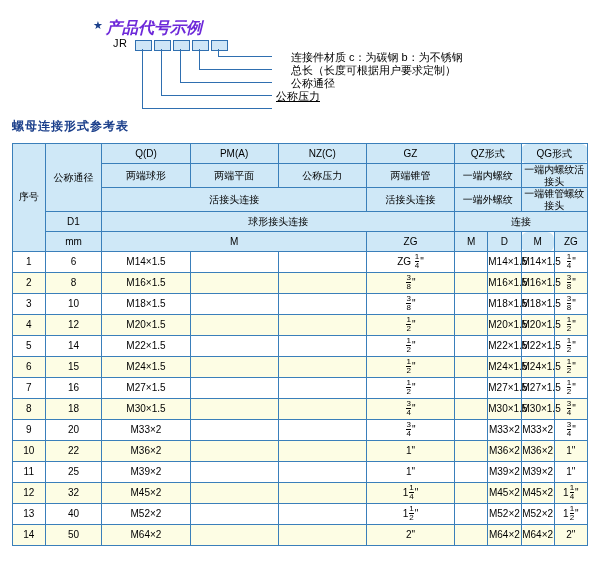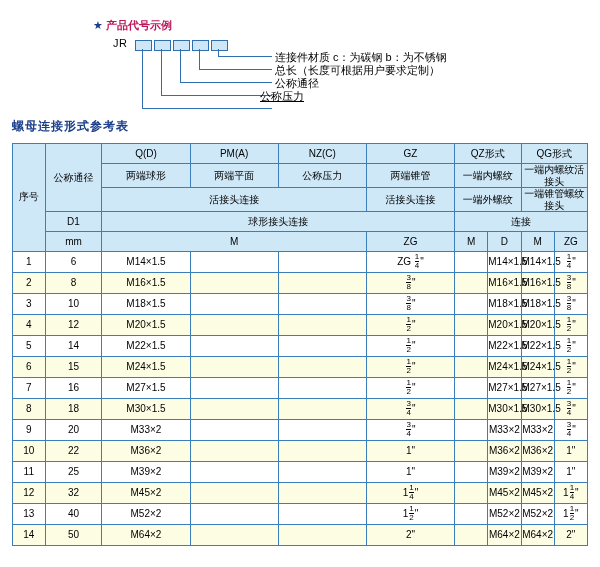--- a/index.html
+++ b/index.html
@@ -18,24 +18,25 @@
 
   
   .diagram {
     position: relative;
     height: 112px;
   }
   .diagram-title {
     position: absolute;
     left: 106px;
     top: 18px;
-    font-size: 11px;
+    font-size: 16px;
     font-weight: bold;
-    color: #be185d;
+    color: #6d28d9;
     white-space: nowrap;
+    font-style: italic;
   }
   .star {
     position: absolute;
     left: 93px;
     top: 19px;
     color: #1b3f8b;
     font-size: 11px;
   }
   .jr-label {
     position: absolute;
@@ -64,20 +65,21 @@
     background: #2f6fb0;
   }
   .leader.v { width: 1px; }
   .leader.h { height: 1px; }
 
   .leg {
     position: absolute;
     font-size: 11px;
     color: #000;
     white-space: nowrap;
+    margin-left: 16px;
   }
 
   
   .sec-title {
     position: absolute;
     left: 12px;
     top: 118px;
     font-size: 12px;
     font-weight: bold;
     color: #1b3f8b;
@@ -109,21 +111,21 @@
   .rowB { background: #ffffff; height: 21px; }
 
   .idx { width: 26px; }
   .dn  { width: 46px; }
   .c3  { width: 72px; }
   .c4  { width: 72px; }
   .c5  { width: 72px; }
   .c6  { width: 72px; }
   .c7  { width: 54px; }
   .c8  { width: 54px; }
-  .c9  { width: 54px; }
+  .c9  { width: 54px; border-radius: 7px; }
   .c10 { width: 54px; }
 
   .vert {
     font-size: 10px;
     line-height: 1.25;
   }
   .frac {
     display: inline-block;
     vertical-align: middle;
     text-align: center;

